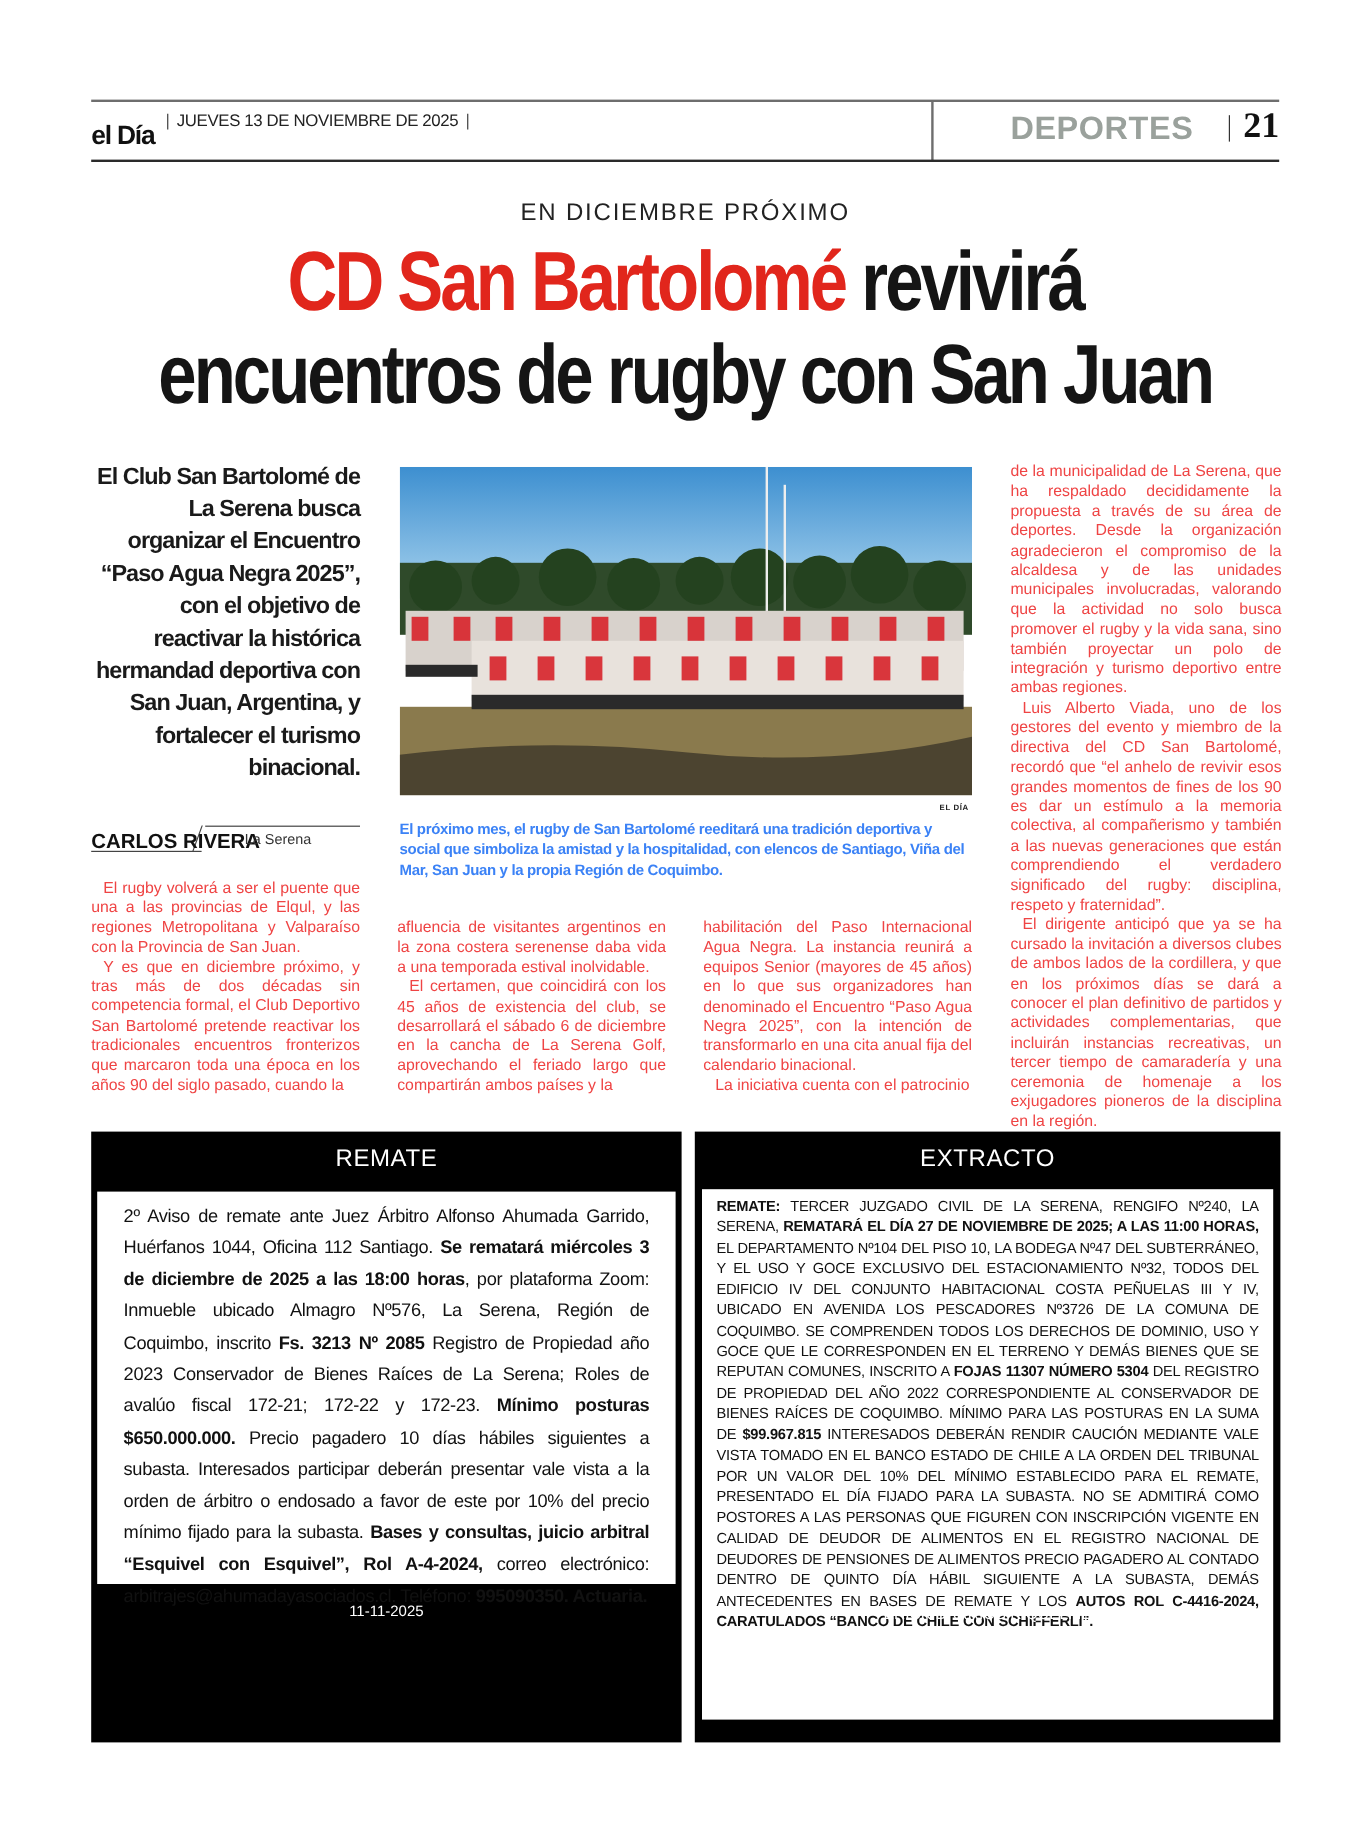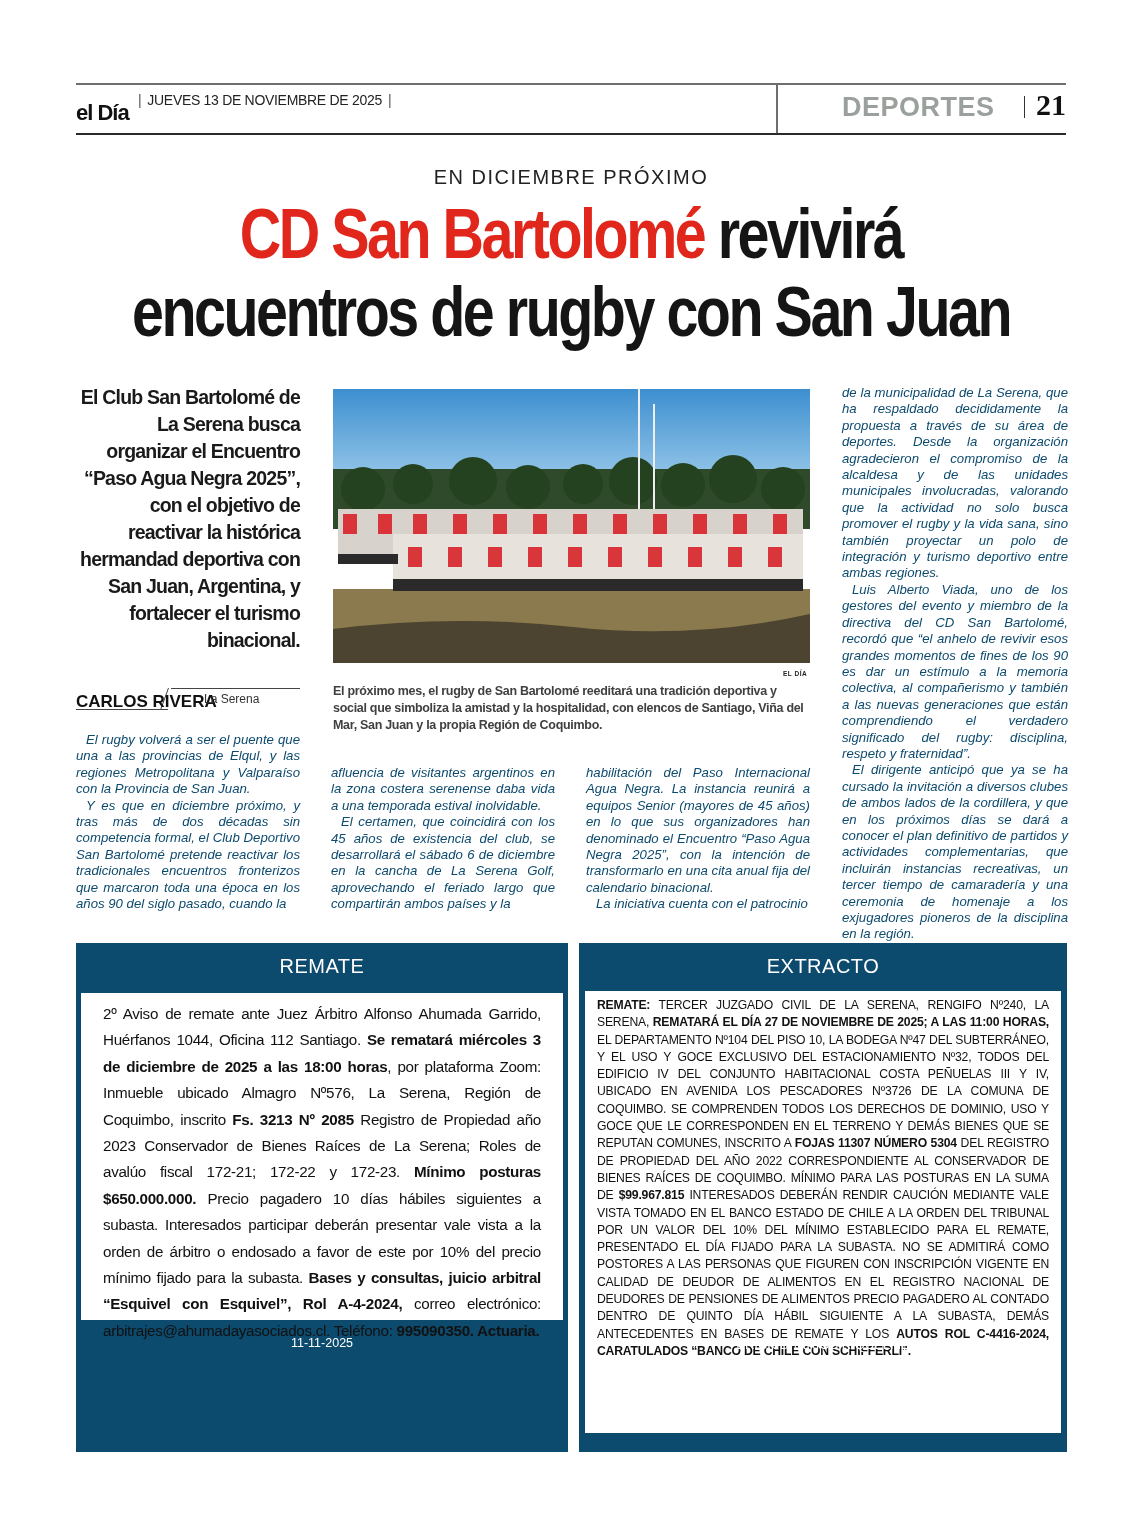--- a/index.html
+++ b/index.html
@@ -23,31 +23,31 @@
   .lead { left:76px; top:384px; width:224px; text-align:right; font-weight:bold; font-size:19.5px; line-height:27px; color:#1a1a1a; letter-spacing:-0.8px; }
   .byline { left:76px; top:688px; width:224px; height:22px; }
   .byline .line-top { position:absolute; left:95px; right:0; top:0; height:1px; background:#444; }
   .byline .line-bot { position:absolute; left:0; width:92px; bottom:0; height:1px; background:#444; }
   .byline .slash { position:absolute; left:88px; top:0; width:1px; height:22px; background:#444; transform:skewX(-20deg); }
   .byline .author { position:absolute; left:0; top:4px; font-weight:bold; font-size:17px; color:#111; }
   .byline .city { position:absolute; left:128px; top:4px; font-size:12px; color:#333; }
   
   .photo { left:333px; top:389px; width:477px; height:274px; overflow:hidden; }
   .credit { left:783px; top:670px; font-size:6.5px; font-weight:bold; color:#222; letter-spacing:0.5px; }
-  .caption { left:333px; top:683px; width:477px; font-weight:bold; font-size:12.5px; line-height:17px; color:#404040; letter-spacing:-0.3px; }
+  .caption { left:333px; top:683px; width:477px; font-weight:bold; font-size:12.5px; line-height:17px; color:#3b82f6; letter-spacing:-0.3px; }
   
-  .col { font-size:13.2px; line-height:16.4px; color:#0c4a6e; text-align:justify;font-style:italic; }
+  .col { font-size:13.2px; line-height:16.4px; color:#ef4444; text-align:justify; }
   .col p { margin:0; text-indent:10px; }
   .col p.cont { text-indent:0; }
   .c1 { left:76px; top:732px; width:224px; }
   .c2 { left:331px; top:765px; width:224px; }
   .c3 { left:586px; top:765px; width:224px; }
   .c4 { left:842px; top:385px; width:226px; }
   
-  .notice { background:#0c4a6e; }
+  .notice { background:#000000; }
   .remate { left:76px; top:943px; width:492px; height:509px; }
   .extracto { left:579px; top:943px; width:488px; height:509px; }
   .notice-title { position:absolute; left:0; width:100%; top:12px; text-align:center; color:#fff; font-size:20px; letter-spacing:0.5px; }
   .notice-body { position:absolute; background:#fff; box-sizing:border-box; text-align:justify; color:#111; }
   .remate .notice-body { left:5px; top:50px; width:482px; height:327px; padding:8px 22px 12px 22px; font-size:15.2px; line-height:26.4px; letter-spacing:-0.3px; }
   .extracto .notice-body { left:6px; top:48px; width:476px; height:442px; padding:6px 12px 0 12px; font-size:12.2px; line-height:17.3px; letter-spacing:-0.2px; }
   .notice-sign { position:absolute; left:0; width:100%; text-align:center; color:#fff; }
   .remate .notice-sign { top:390px; font-size:12.5px; line-height:21px; }
   .extracto .notice-sign { top:394px; font-size:13px; line-height:16px; }
   b { font-weight:bold; }

